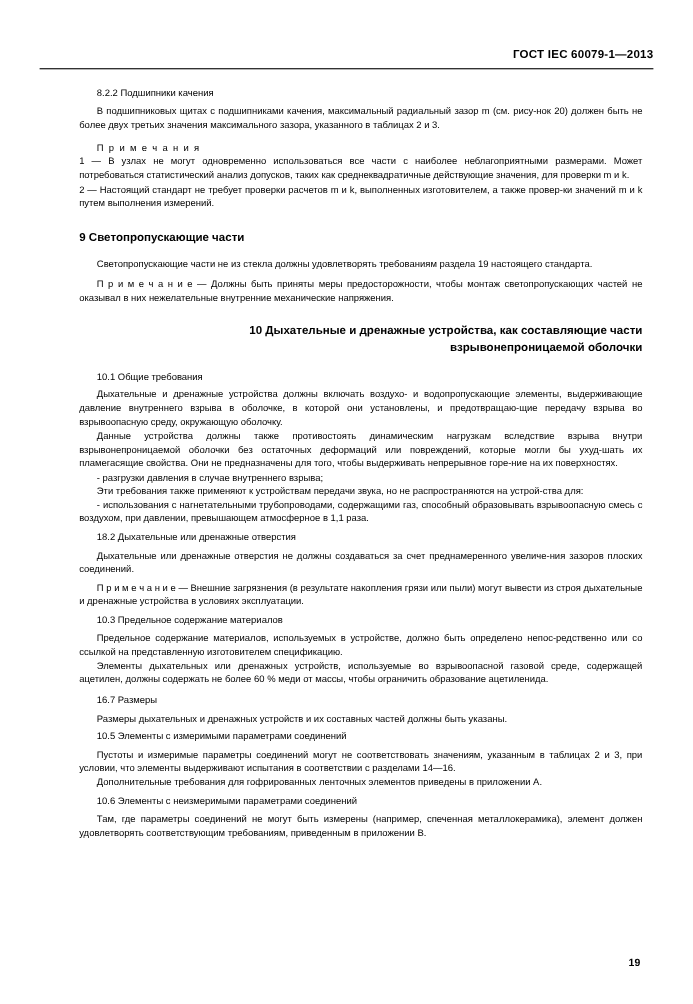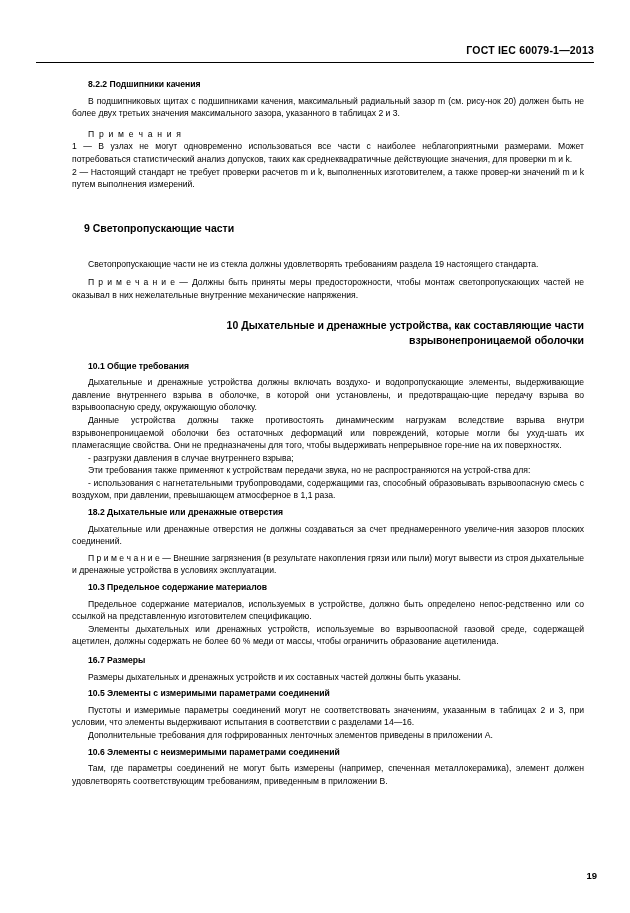--- a/index.html
+++ b/index.html
@@ -48,31 +48,31 @@
   p {
     margin: 0;
     font-size: 8.6px;
     line-height: 12.6px;
     text-align: justify;
   }
   .indent {
     text-indent: 16px;
   }
   .h-sub {
-    font-weight: bold;
+    font-weight: normal;
     font-size: 8.6px;
     line-height: 12.6px;
     margin: 0;
     text-indent: 16px;
   }
   .h-sec {
     font-weight: bold;
     font-size: 10.5px;
     line-height: 15px;
-    margin: 12px;
+    margin: 0;
     text-align: left;
   }
   .h-sec-2line {
     font-weight: bold;
     font-size: 10.5px;
     line-height: 15px;
     margin: 0;
     text-align: right;
   }
   .note-label {
@@ -80,21 +80,21 @@
   }
   .sp-4 { height: 4px; }
   .sp-6 { height: 6px; }
   .sp-8 { height: 8px; }
   .sp-10 { height: 10px; }
   .sp-12 { height: 12px; }
   .sp-16 { height: 16px; }
   .sp-18 { height: 18px; }
   .pagenum {
     position: absolute;
-    right: 33px;
+    right: 48px;
     bottom: 32px;
     font-size: 9.5px;
     font-weight: bold;
   }
 </style>
 </head>
 <body>
 
 <div class="page">
 

